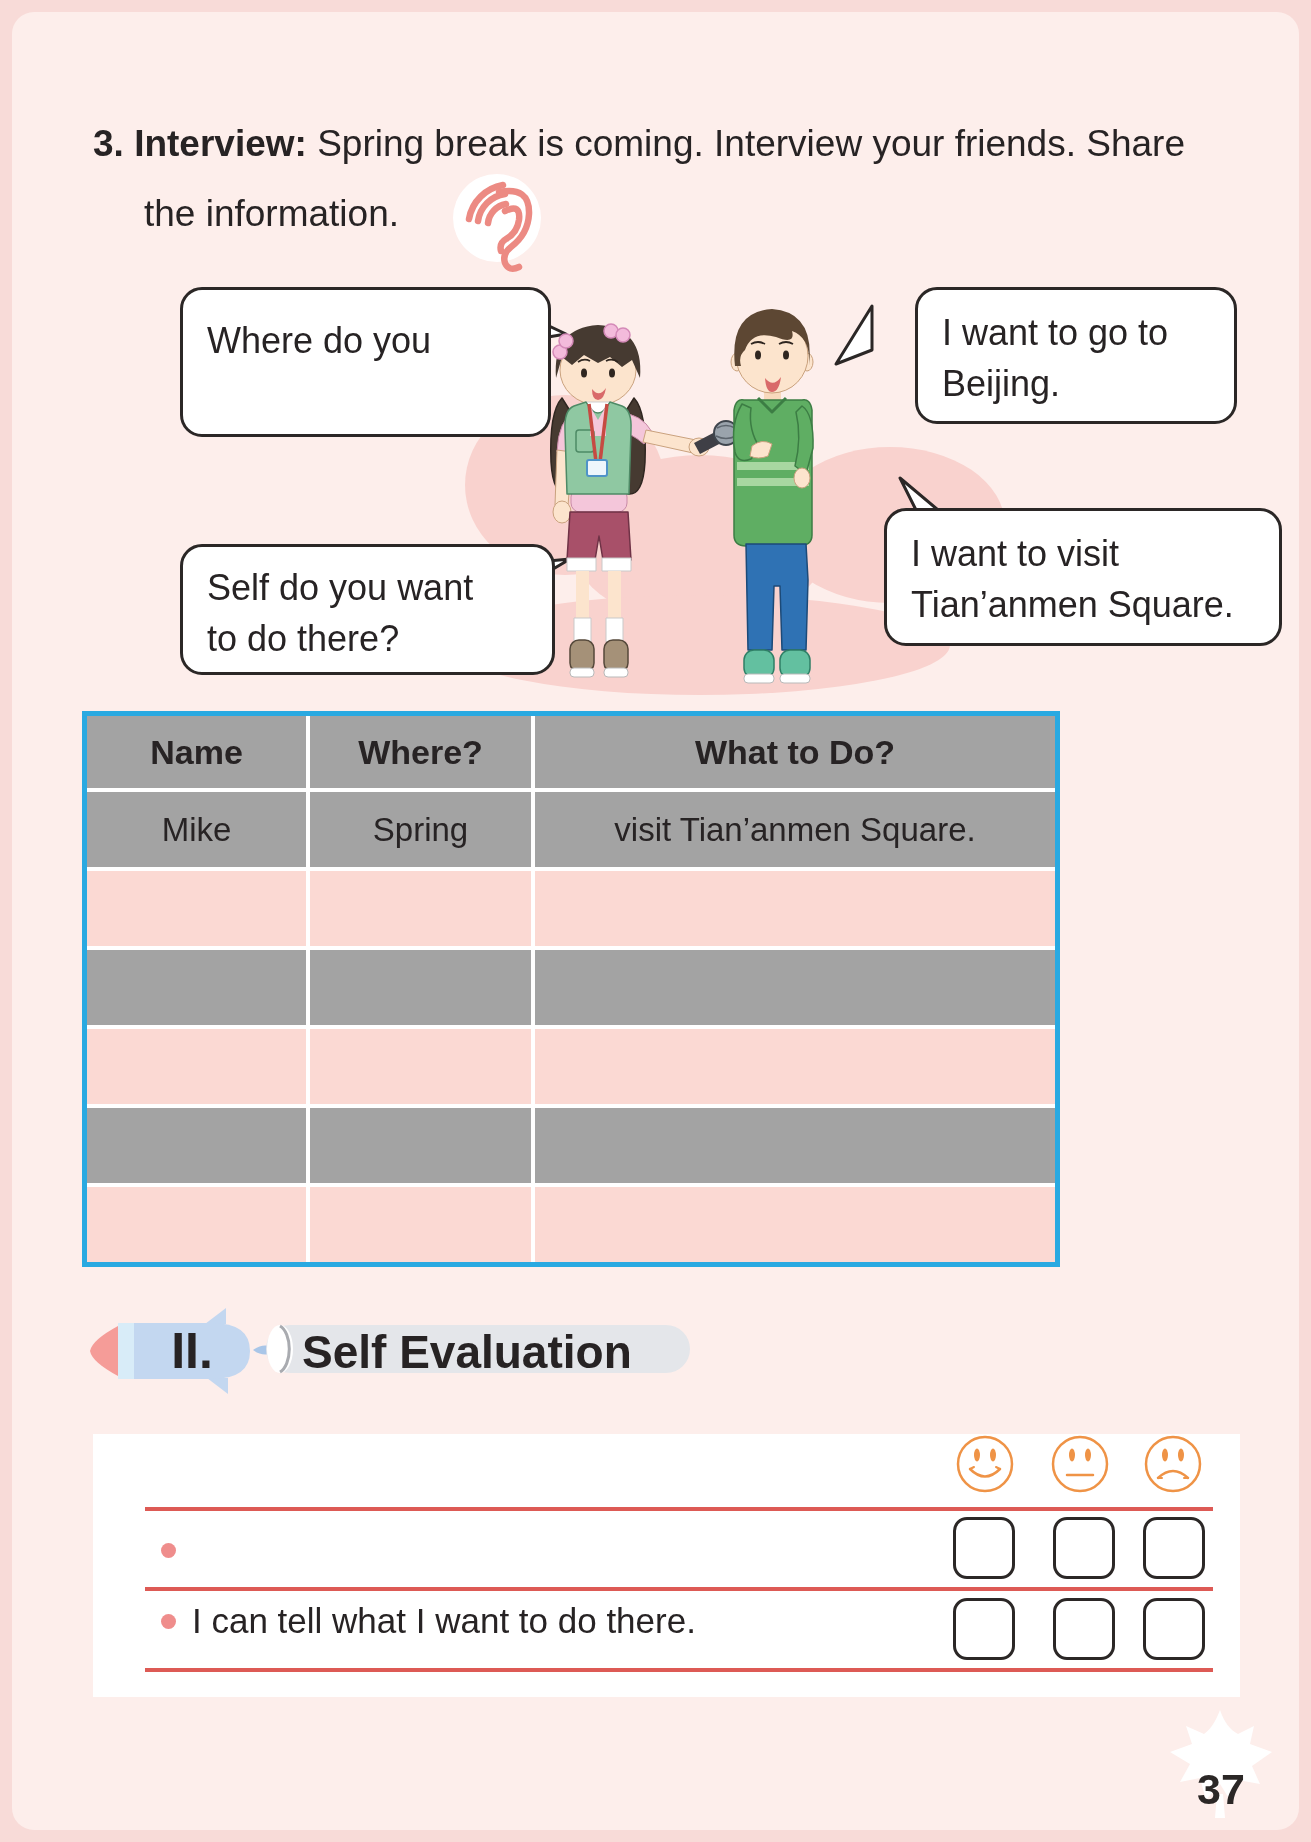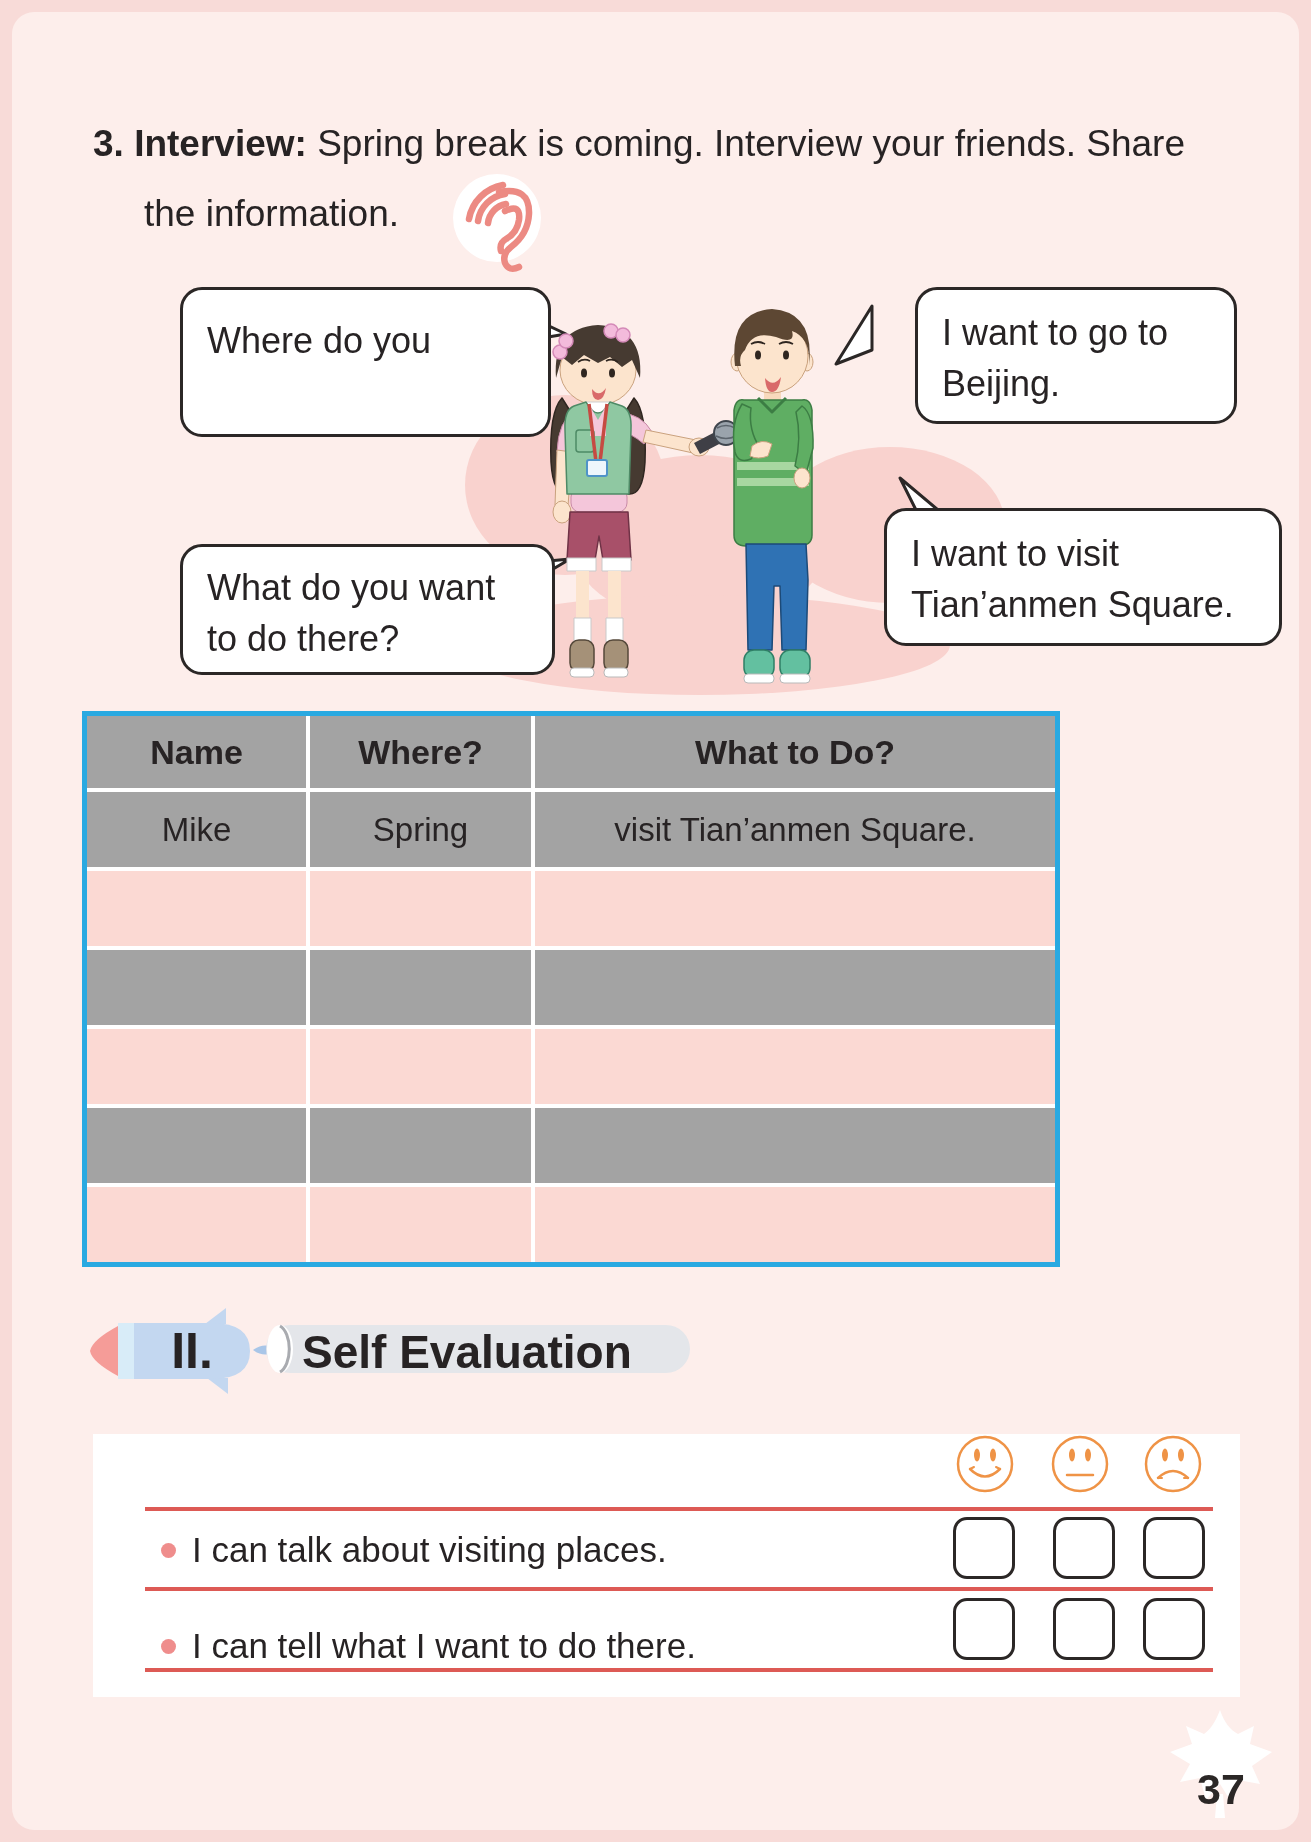--- a/index.html
+++ b/index.html
@@ -64,21 +64,21 @@
     left:93px;top:1434px;width:1147px;height:263px;background:#ffffff;
   }
   .eval-panel .redline{
     position:absolute;left:52px;width:1068px;height:4px;background:#dd5a55;
   }
   .rl1{top:73px;} .rl2{top:153px;} .rl3{top:234px;}
   .eval-item{
     position:absolute;left:68px;height:78px;display:flex;align-items:center;
     font-size:35px;white-space:nowrap;
   }
-  .ei1{top:77px;} .ei2{top:173px;}
+  .ei1{top:77px;} .ei2{top:148px;}
   .bullet{
     display:inline-block;width:15px;height:15px;border-radius:50%;
     background:#ef8d8c;margin-right:16px;flex:0 0 auto;
   }
   .smiley{position:absolute;width:60px;height:60px;top:0px;}
   .sm1{left:862px;} .sm2{left:957px;} .sm3{left:1050px;}
   .checkbox{
     position:absolute;width:62px;height:62px;box-sizing:border-box;
     border:3px solid #2b2726;border-radius:14px;background:#ffffff;
   }
@@ -238,21 +238,21 @@
   <div class="layer title-line2">the information.</div>
 
   <div class="bubble b1">
     <span>Where do you</span>
   </div>
   <div class="bubble b3">
     <span>I want to go to</span>
     <span>Beijing.</span>
   </div>
   <div class="bubble b2">
-    <span>What do you want</span>
+    <span>Self do you want</span>
     <span>to do there?</span>
   </div>
   <div class="bubble b4">
     <span>I want to visit</span>
     <span>Tian’anmen Square.</span>
   </div>
 
   <div class="layer interview-table">
     <div class="cell hdr">Name</div>
     <div class="cell hdr">Where?</div>
@@ -313,21 +313,20 @@
         <path d="M15 44 L19 44 M45 44 L41 44" stroke="#ef9346" stroke-width="2" stroke-linecap="round"></path>
       </svg>
     </span>
 
     <div class="redline rl1"></div>
     <div class="redline rl2"></div>
     <div class="redline rl3"></div>
 
     <div class="eval-item ei1">
       <span class="bullet"></span>
-      <span>I can talk about visiting places.</span>
     </div>
     <div class="eval-item ei2">
       <span class="bullet"></span>
       <span>I can tell what I want to do there.</span>
     </div>
 
     <div class="checkbox cbr1 cbc1"></div>
     <div class="checkbox cbr1 cbc2"></div>
     <div class="checkbox cbr1 cbc3"></div>
     <div class="checkbox cbr2 cbc1"></div>

